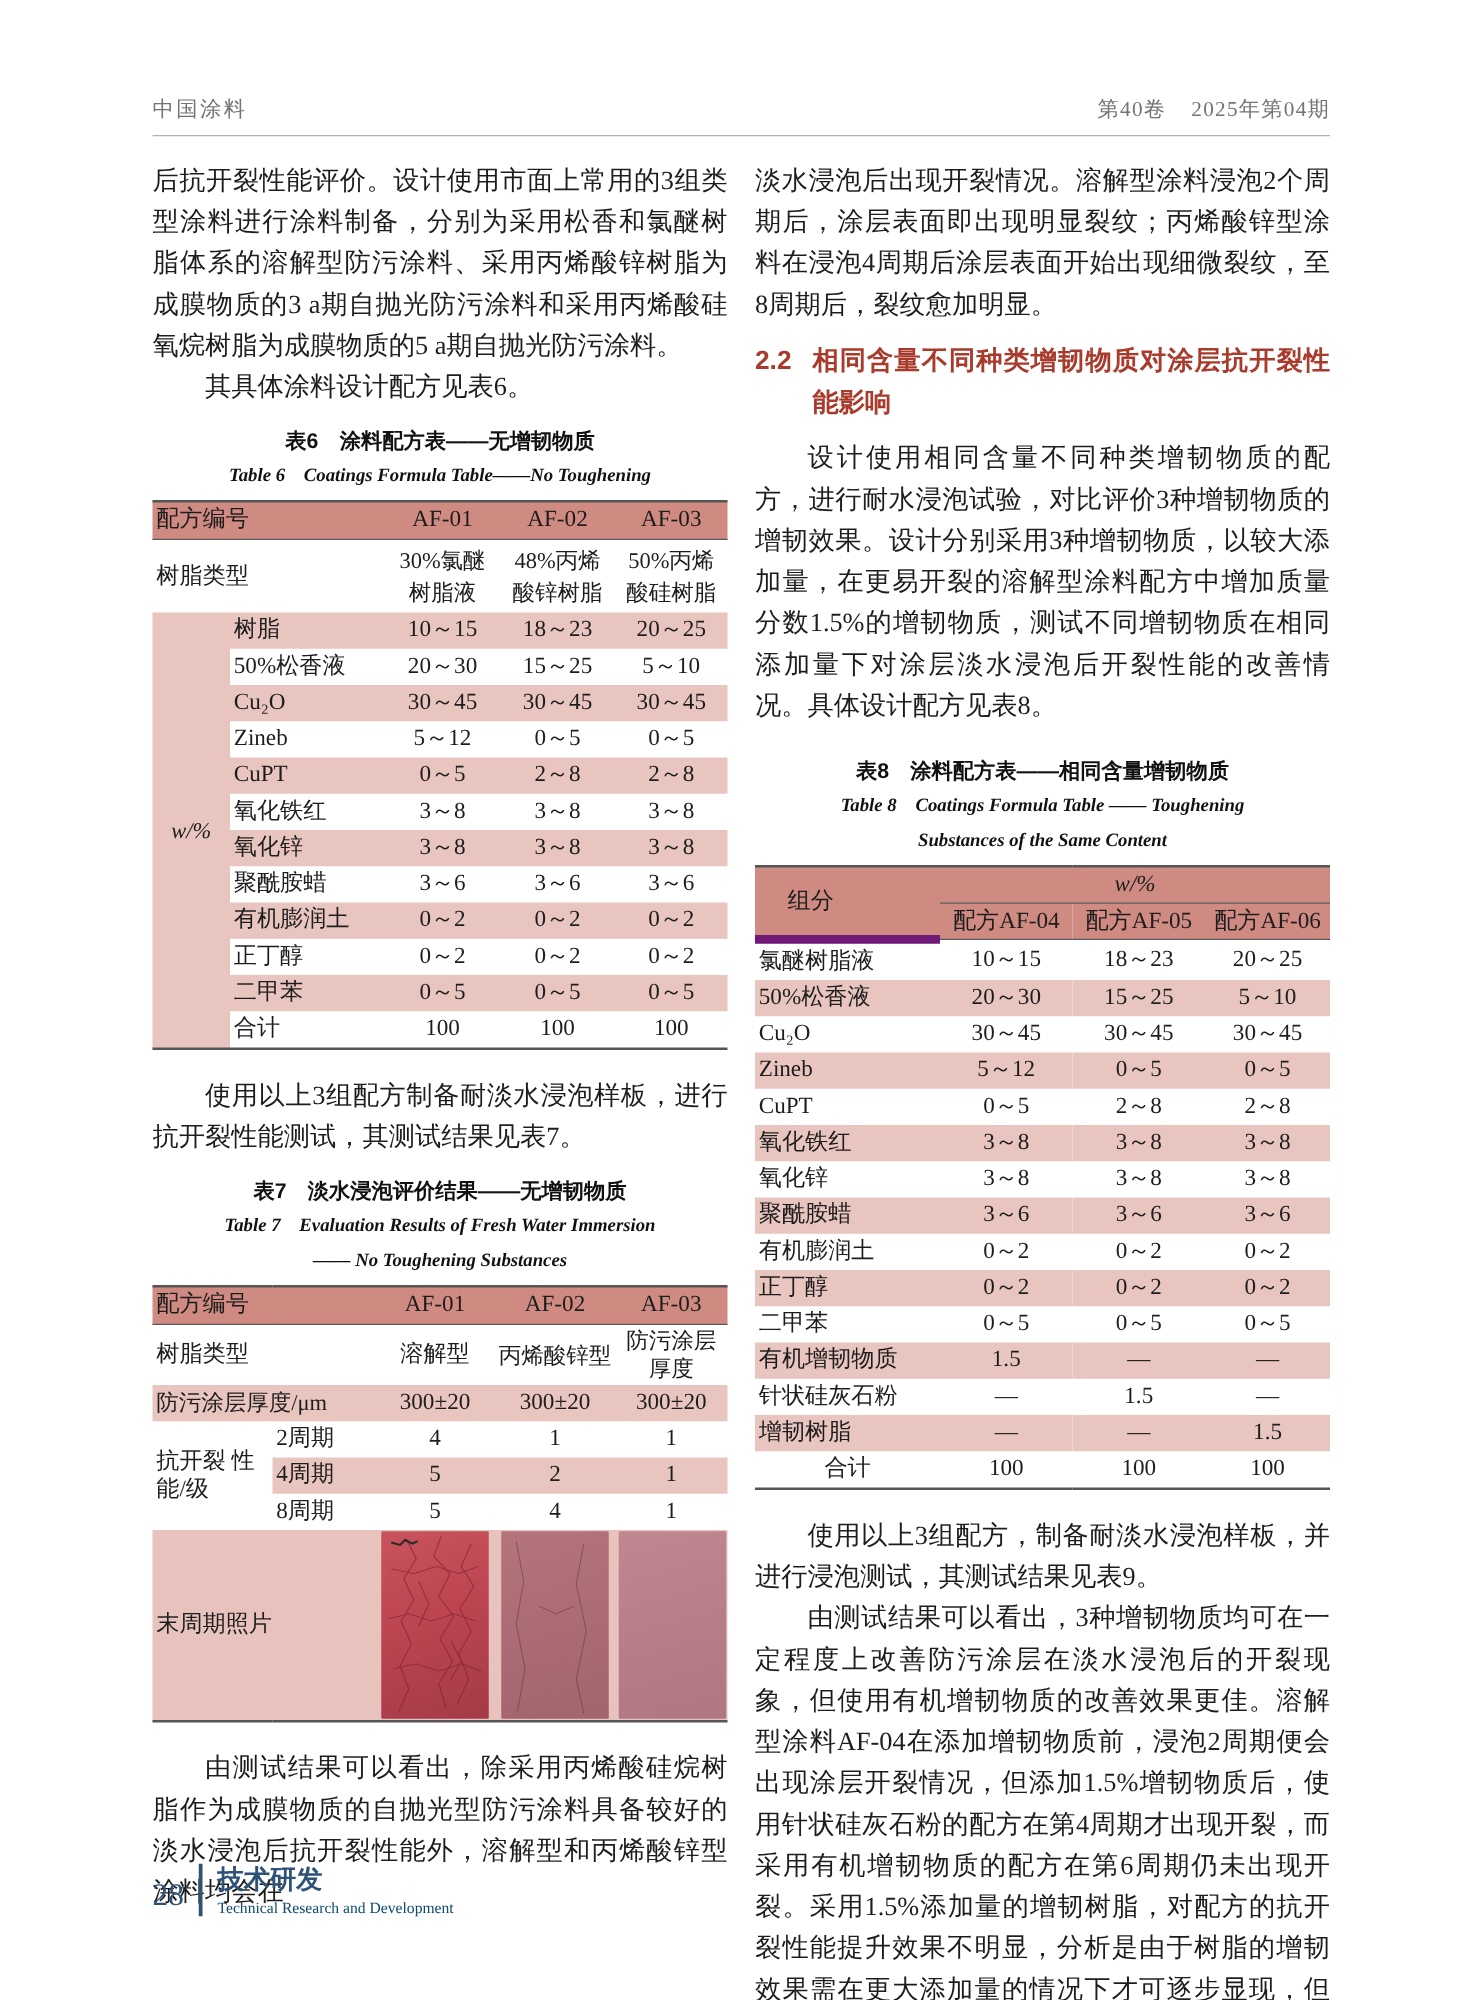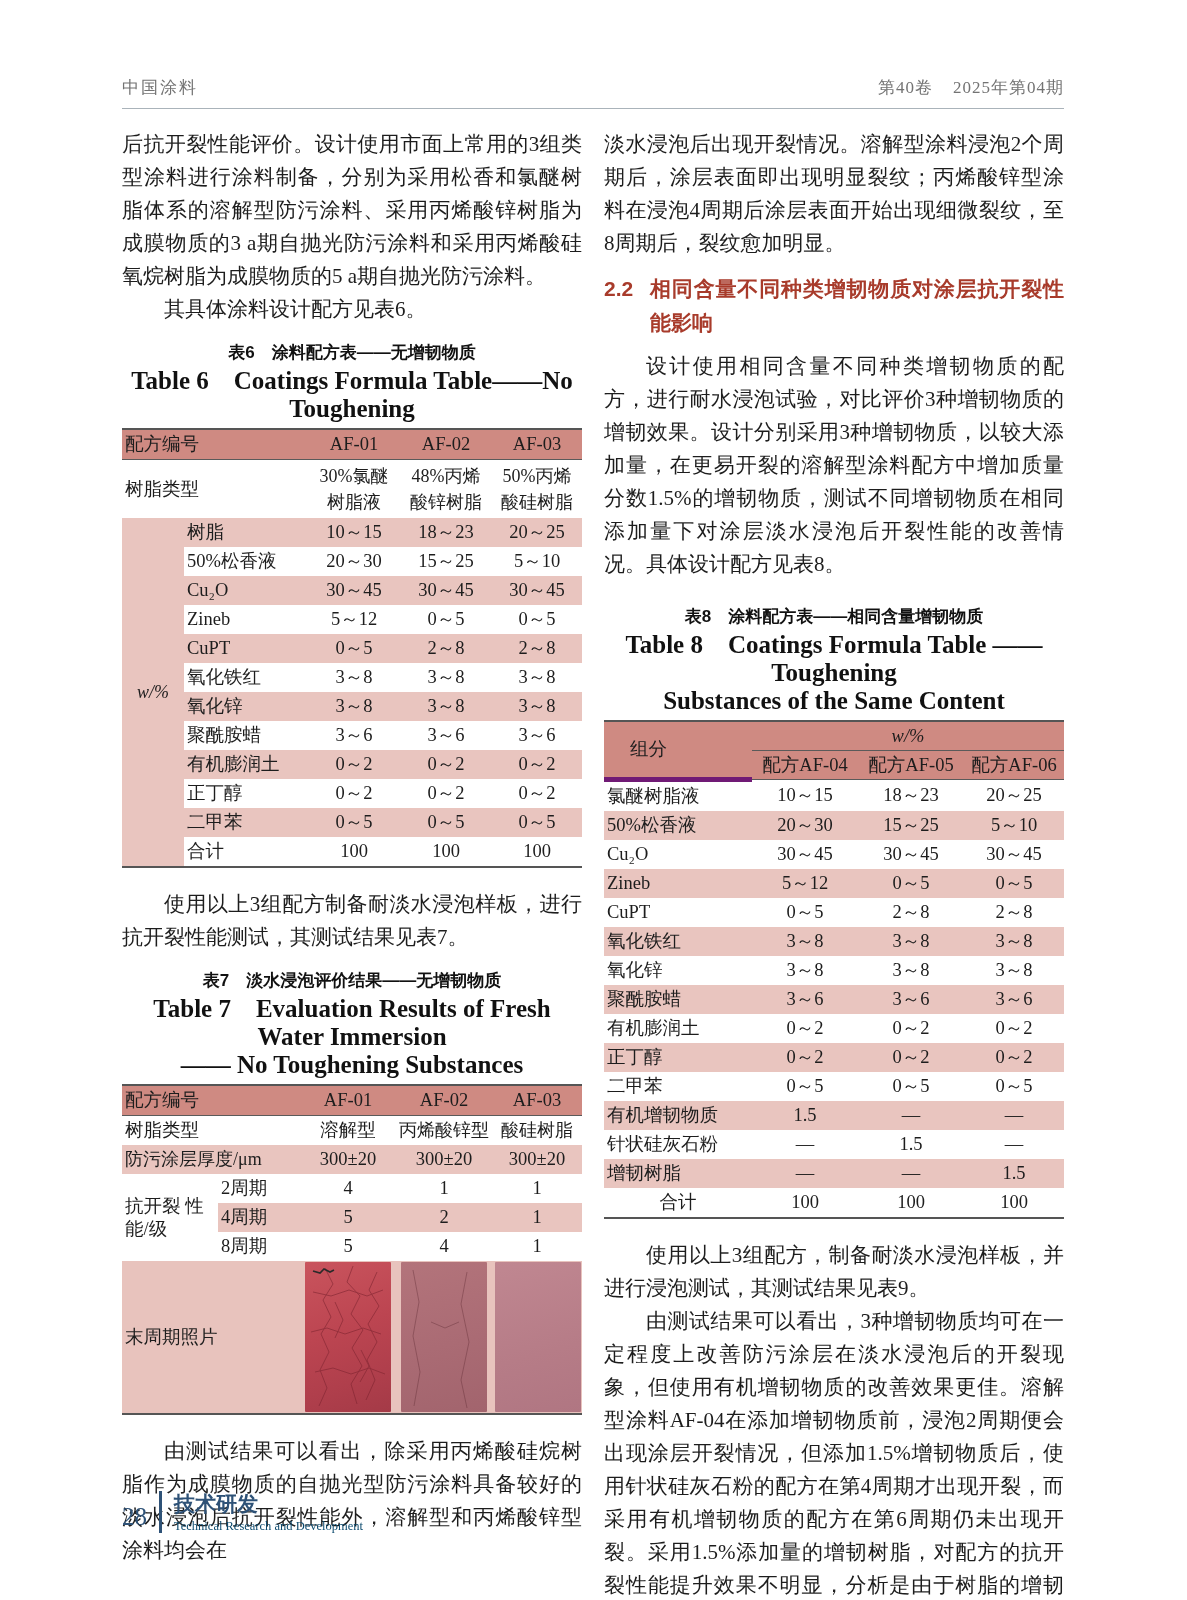--- a/index.html
+++ b/index.html
@@ -15,21 +15,21 @@
   .cols{position:absolute;top:128px;left:122px;width:942px;display:flex;gap:22px;}
   .col{width:460px;}
 
   p.para{font-size:21px;line-height:33px;text-align:justify;margin:0;text-indent:2em;}
   p.para.cont{text-indent:0;}
   p.para.mt{margin-top:20px;}
 
   
   .cap{margin:13px 0 5px;text-align:center;line-height:28px;}
   .cap .zh{font-family:"Liberation Sans",sans-serif;font-weight:bold;font-size:17px;color:#111;}
-  .cap .en{font-family:"Liberation Serif",serif;font-weight:bold;font-size:25px;color:#111;}
+  .cap .en{font-family:"Liberation Serif",serif;font-weight:bold;font-size:15px;color:#111;font-style:italic;}
 
   
   table.ft{width:100%;border-collapse:collapse;font-size:18.5px;border-top:2px solid #555;border-bottom:2px solid #555;table-layout:fixed;}
   table.ft td{padding:1px 3px;height:27px;vertical-align:middle;line-height:23px;}
   table.ft .hdr td{background:#cf8a82;border-bottom:1px solid #5a5a5a;}
   td.pk{background:#e9c5bf;}
   td.ctr{text-align:center;}
   td.wcell{background:#e9c5bf;font-style:italic;text-align:center;font-size:18px;}
   tr.resin td{height:56px;line-height:26px;}
   .small2{font-size:18px;}
@@ -199,21 +199,21 @@
             <tr class="hdr">
           <td colspan="2">配方编号</td>
           <td class="ctr">AF-01</td>
           <td class="ctr">AF-02</td>
           <td class="ctr">AF-03</td>
         </tr>
         <tr>
           <td colspan="2">树脂类型</td>
           <td class="ctr">溶解型</td>
           <td class="ctr small2">丙烯酸锌型</td>
-          <td class="ctr small2">酸硅树脂</td>
+          <td class="ctr small2">防污涂层厚度</td>
         </tr>
         <tr>
           <td colspan="2" class="pk small2">防污涂层厚度/μm</td>
           <td class="pk ctr">300±20</td>
           <td class="pk ctr">300±20</td>
           <td class="pk ctr">300±20</td>
         </tr>
         <tr>
           <td rowspan="3">抗开裂 性能/级</td>
           <td>2周期</td>
@@ -292,21 +292,21 @@
 
       <table class="ft">
         <colgroup>
             <col style="width:148px">
             <col style="width:106px">
             <col style="width:106px">
             <col style="width:100px">
           </colgroup>
         <tbody>
             <tr class="hdr">
-          <td rowspan="2" style="text-align:left;padding-left:26px;border-bottom:5px solid #701a75;">组分</td>
+          <td rowspan="2" style="text-align:left;padding-left:26px;border-bottom:7px solid #701a75;">组分</td>
           <td colspan="3" class="wpct" style="height:26px;">w/%</td>
         </tr>
         <tr class="hdr">
           <td class="ctr" style="height:26px;">配方AF-04</td>
           <td class="ctr" style="height:26px;">配方AF-05</td>
           <td class="ctr" style="height:26px;">配方AF-06</td>
         </tr>
         <tr>
           <td>氯醚树脂液</td>
           <td class="ctr">10～15</td>

